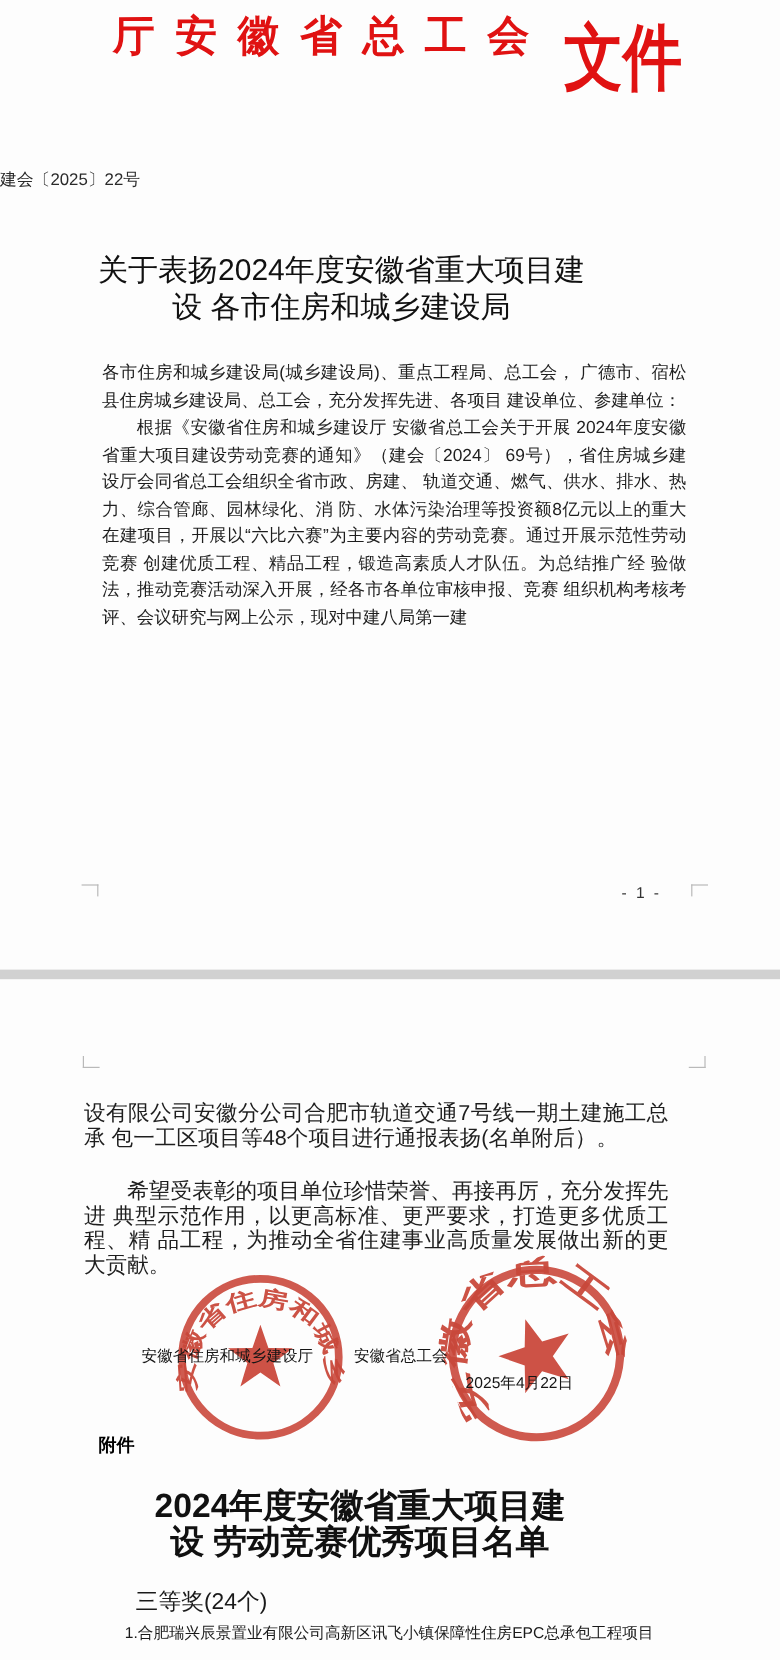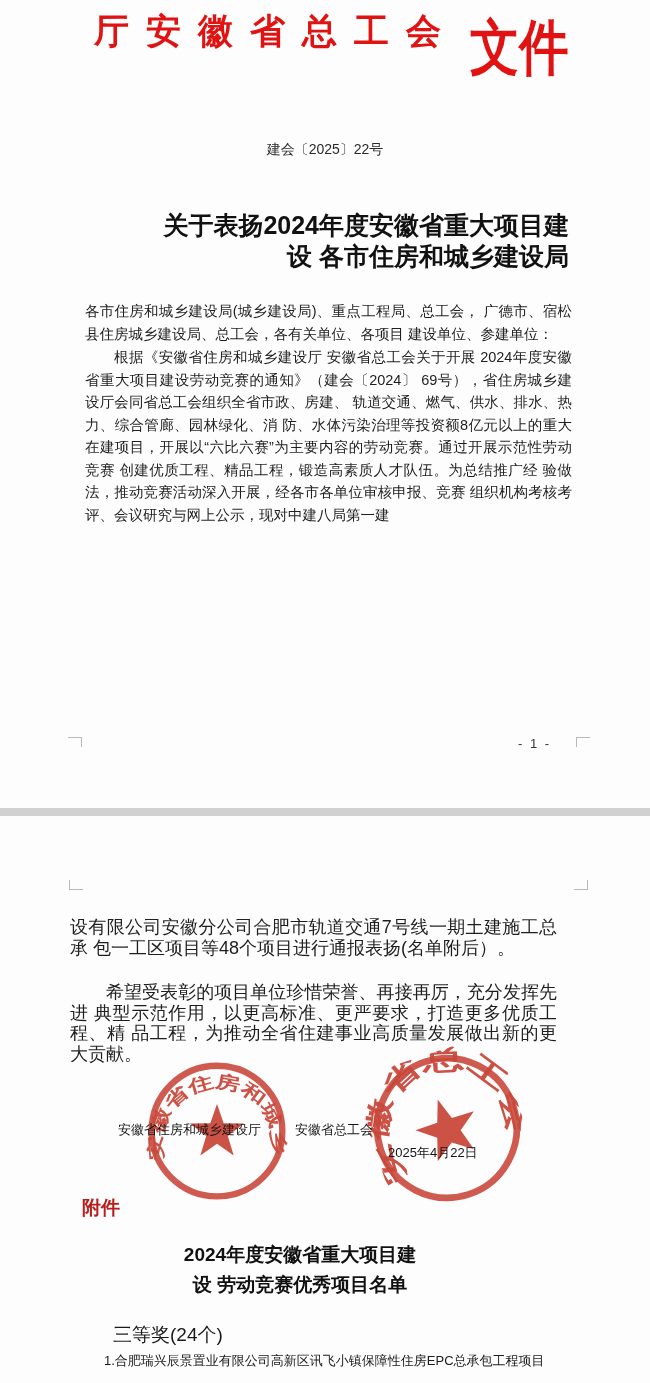--- a/index.html
+++ b/index.html
@@ -10,23 +10,23 @@
   }
   .abs{position:absolute;}
   
   .org-block{left:94px;top:10px;color:#e01212;font-weight:900;line-height:1.15;}
   .org-line1{font-size:35px;letter-spacing:1px;white-space:nowrap;}
   .org-line2{font-size:35px;letter-spacing:17px;white-space:nowrap;margin-top:1px;}
   .doc-type{
     left:470px;top:8px;width:130px;color:#e01212;font-weight:900;font-size:60px;
     transform:scaleX(0.82);transform-origin:left top;white-space:nowrap;
   }
-  .doc-number{left:0;top:141px;width:650px;text-align:center;font-size:14px;color:#2a2a2a;}
+  .doc-number{left:0;top:141px;width:650px;text-align:left;font-size:14px;color:#2a2a2a;}
   
-  .doc-title{left:0;top:210px;width:569px;text-align:right;font-weight:bold;
+  .doc-title{left:0;top:210px;width:569px;text-align:center;font-weight:normal;
     font-size:25px;line-height:31px;color:#111;}
   
   .body1{left:85px;top:300px;width:487px;font-size:14.5px;line-height:22.5px;
     text-align:justify;color:#1e1e1e;}
   .body1 p{margin:0;}
   .body1 p.indent{text-indent:2em;margin-top:1px;}
   .body2{left:70px;top:917px;width:487px;font-size:18px;line-height:20.5px;
     text-align:justify;color:#1e1e1e;}
   .body2 p{margin:0;}
   .body2 p.indent{text-indent:2em;margin-top:24px;}
@@ -41,44 +41,44 @@
   .separator{left:0;top:808px;width:650px;height:8px;background:#d1d1d1;}
   
   .seal{opacity:0.92;}
   .seal-left{left:146px;top:1056px;}
   .seal-right{left:372px;top:1052px;transform:rotate(-18deg);}
   .sig-label{font-size:13px;color:#151515;white-space:nowrap;z-index:5;}
   .sig1{left:118px;top:1121px;}
   .sig2{left:295px;top:1121px;}
   .sig-date{left:388px;top:1144px;font-size:13px;color:#151515;z-index:5;white-space:nowrap;}
   
-  .attach-label{left:82px;top:1195px;font-size:19px;font-weight:600;color:#b91c1c;}
+  .attach-label{left:82px;top:1195px;font-size:15px;font-weight:600;color:#000000;}
   .attach-title{left:0;top:1240px;width:600px;text-align:center;font-weight:bold;
-    font-size:19px;line-height:30px;color:#111;}
+    font-size:28px;line-height:30px;color:#111;}
   .award-tier{left:113px;top:1322px;font-size:19px;color:#1a1a1a;}
   .award-item{left:104px;top:1352px;font-size:13px;color:#1a1a1a;white-space:nowrap;}
   svg text{font-family:"Liberation Sans",sans-serif;}
 </style>
 </head>
 <body>
 
 <div class="abs org-block">
   <div class="org-line2">厅安徽省总工会</div>
 </div>
 <div class="abs doc-type">文件</div>
 
 <div class="abs doc-number">建会〔2025〕22号</div>
 
 <div class="abs doc-title">
   <div>关于表扬2024年度安徽省重大项目建</div>
   <div>设 各市住房和城乡建设局</div>
 </div>
 
 <div class="abs body1">
-  <p>各市住房和城乡建设局(城乡建设局)、重点工程局、总工会， 广德市、宿松县住房城乡建设局、总工会，各有关单位、各项目 建设单位、参建单位：</p>
+  <p>各市住房和城乡建设局(城乡建设局)、重点工程局、总工会， 广德市、宿松县住房城乡建设局、总工会，充分发挥先进、各项目 建设单位、参建单位：</p>
   <p class="indent">根据《安徽省住房和城乡建设厅 安徽省总工会关于开展 2024年度安徽省重大项目建设劳动竞赛的通知》（建会〔2024〕 69号），省住房城乡建设厅会同省总工会组织全省市政、房建、 轨道交通、燃气、供水、排水、热力、综合管廊、园林绿化、消 防、水体污染治理等投资额8亿元以上的重大在建项目，开展以“六比六赛”为主要内容的劳动竞赛。通过开展示范性劳动竞赛 创建优质工程、精品工程，锻造高素质人才队伍。为总结推广经 验做法，推动竞赛活动深入开展，经各市各单位审核申报、竞赛 组织机构考核考评、会议研究与网上公示，现对中建八局第一建</p>
 </div>
 
 <div class="abs mark m-tr" style="left:68px;top:737px;"></div>
 <div class="abs mark m-tl" style="left:576px;top:737px;"></div>
 <div class="abs page-num">- 1 -</div>
 
 <div class="abs separator"></div>
 
 <div class="abs mark m-bl" style="left:69px;top:880px;"></div>

